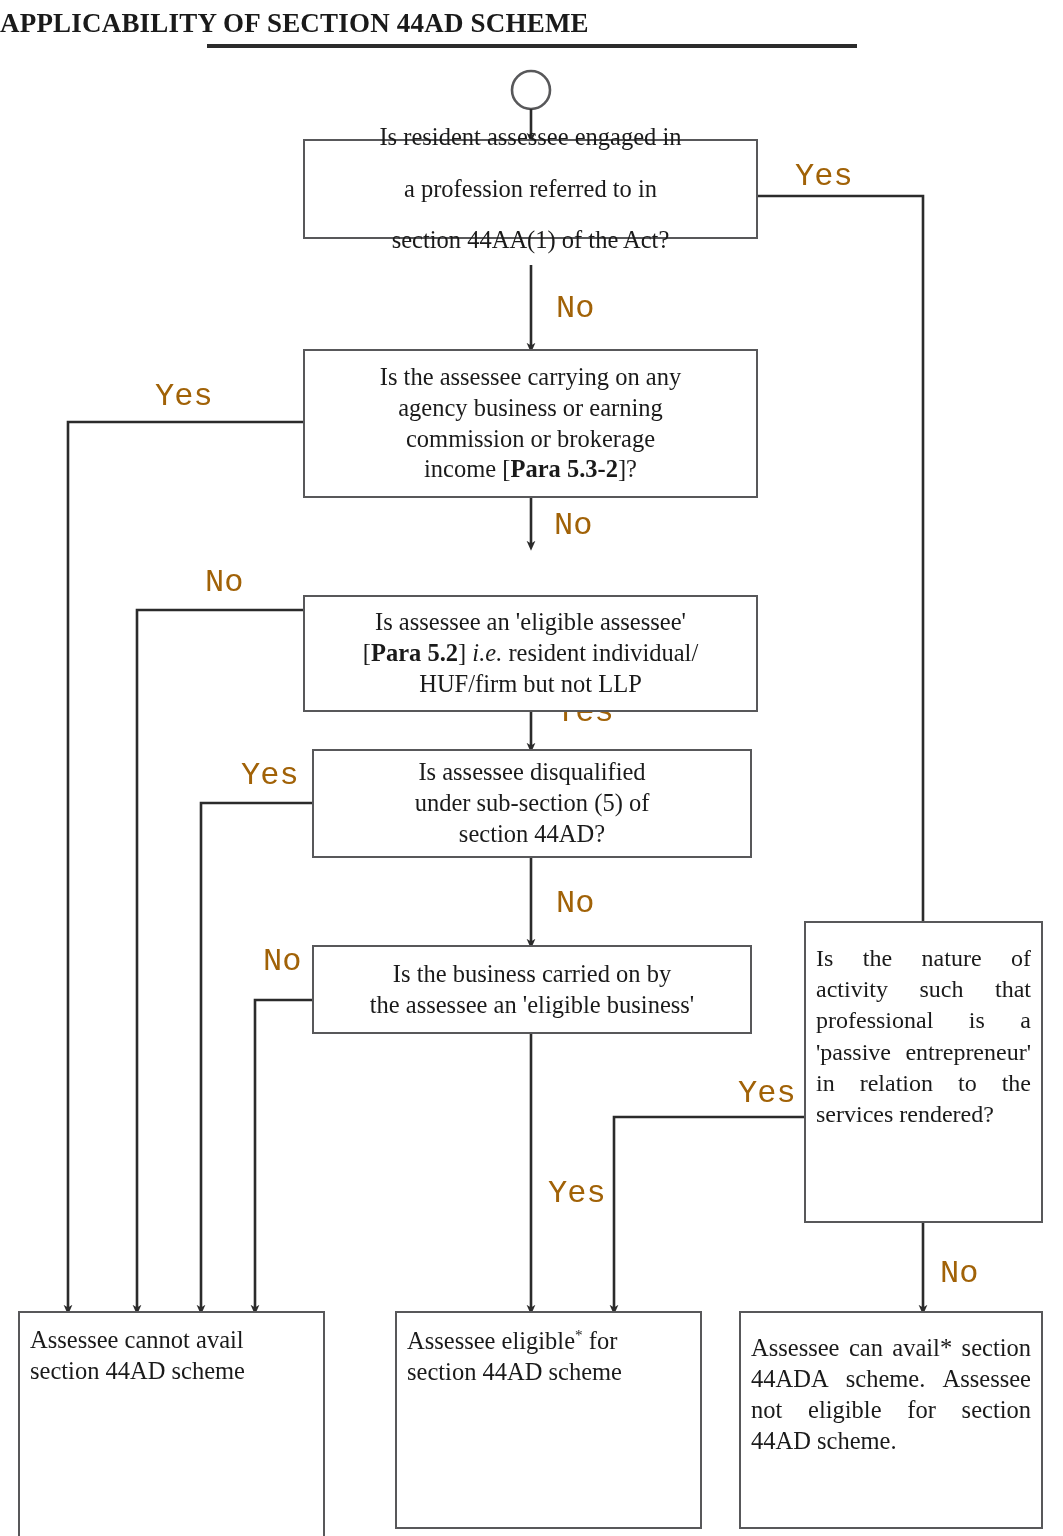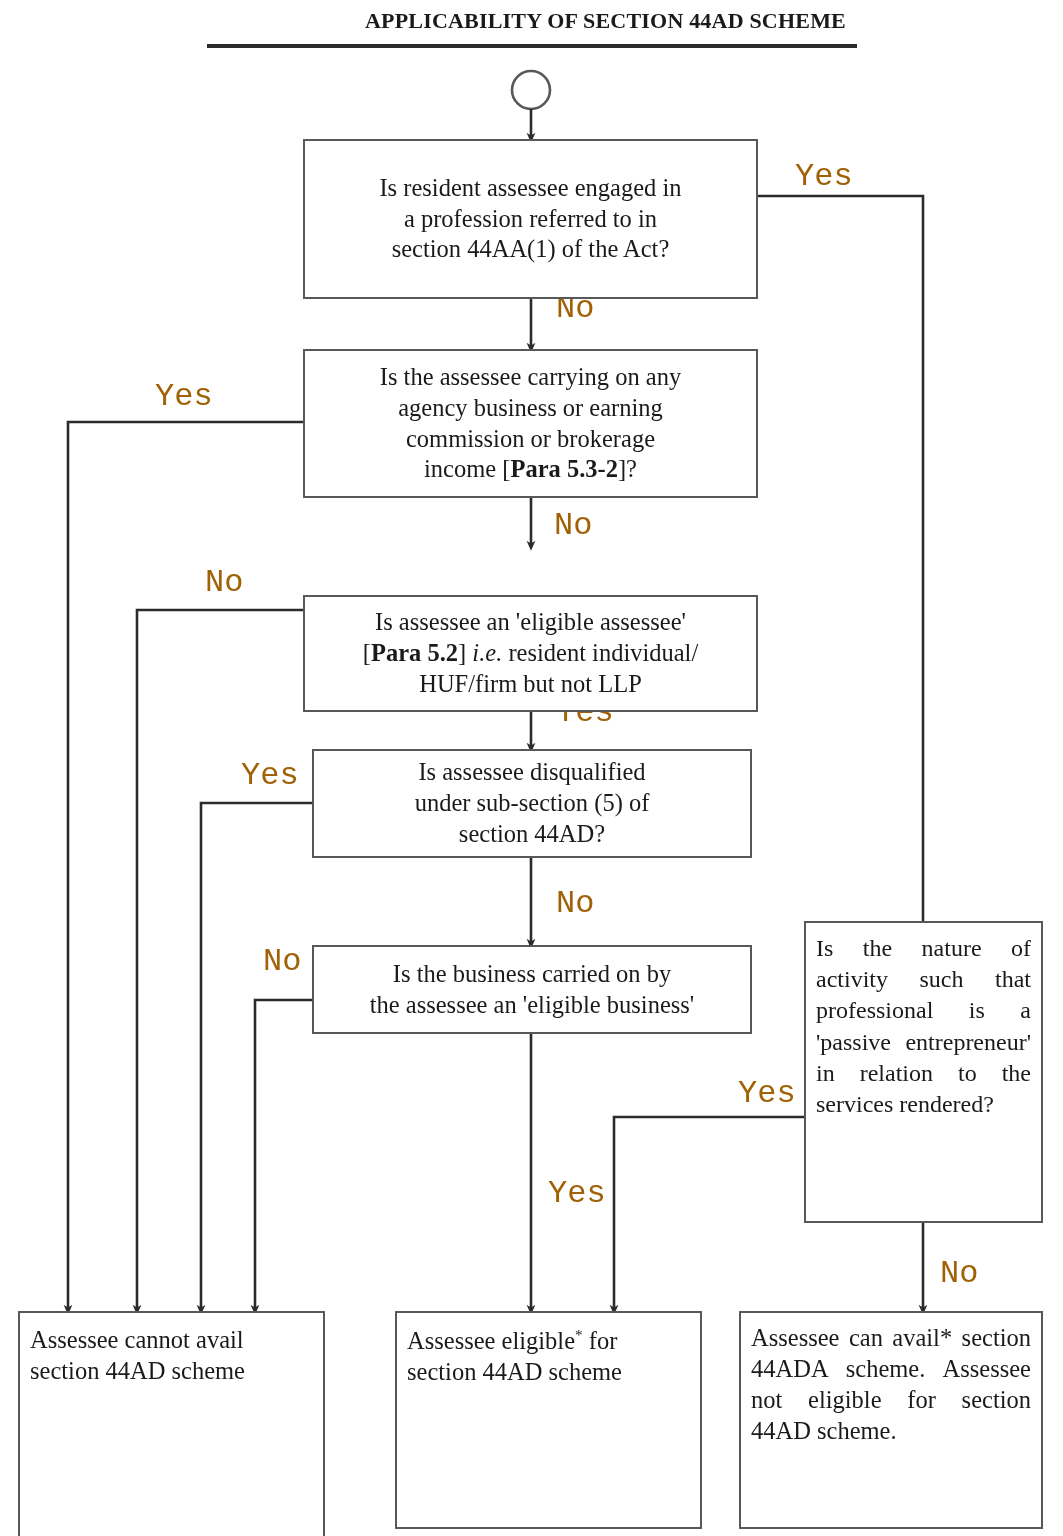--- a/index.html
+++ b/index.html
@@ -17,22 +17,22 @@
   #chart-root {
     position: relative;
     width: 1063px;
     height: 1536px;
   }
   .title {
     position: absolute;
     left: 0;
     top: 8px;
     width: 846px;
-    text-align: right;
-    font-size: 22px;
+    text-align: left;
+    font-size: 27px;
     font-weight: bold;
     letter-spacing: 0.2px;
     font-family: "Liberation Serif", "DejaVu Serif", serif;
   }
   .title-rule {
     position: absolute;
     left: 207px;
     top: 44px;
     width: 650px;
     height: 4px;
@@ -56,21 +56,21 @@
     display: flex;
     flex-direction: column;
     justify-content: center;
     padding: 4px 10px;
   }
   .node.center { text-align: center; }
   .node.justify {
     text-align: justify;
     text-align-last: left;
     justify-content: flex-start;
-    padding-top: 10px;
+    padding-top: 20px;
   }
   .node.topleft {
     justify-content: flex-start;
     text-align: left;
     padding-top: 12px;
   }
   .node .ln { display: block; white-space: pre; }
   .node.justify .ln, .node.topleft .ln { white-space: normal; }
   b { font-weight: bold; }
   i { font-style: italic; }
@@ -135,21 +135,21 @@
   <div class="edge-label" style="left:554px; top:507px;">No</div>
   <div class="edge-label" style="left:205px; top:564px;">No</div>
   <div class="edge-label" style="left:556px; top:694px;">Yes</div>
   <div class="edge-label" style="left:241px; top:757px;">Yes</div>
   <div class="edge-label" style="left:556px; top:885px;">No</div>
   <div class="edge-label" style="left:263px; top:943px;">No</div>
   <div class="edge-label" style="left:548px; top:1175px;">Yes</div>
   <div class="edge-label" style="left:738px; top:1075px;">Yes</div>
   <div class="edge-label" style="left:940px; top:1255px;">No</div>
 
-  <div class="node center" style="left:303px; top:139px; width:455px; height:160px;">
+  <div class="node center" style="left:303px; top:139px; width:455px; height:100px;gap:21px;">
     <span class="ln">Is resident assessee engaged in</span>
     <span class="ln">a profession referred to in</span>
     <span class="ln">section 44AA(1) of the Act?</span>
   </div>
 
   <div class="node center" style="left:303px; top:349px; width:455px; height:149px;">
     <span class="ln">Is the assessee carrying on any</span>
     <span class="ln">agency business or earning</span>
     <span class="ln">commission or brokerage</span>
     <span class="ln">income [<b>Para 5.3-2</b>]?</span>

